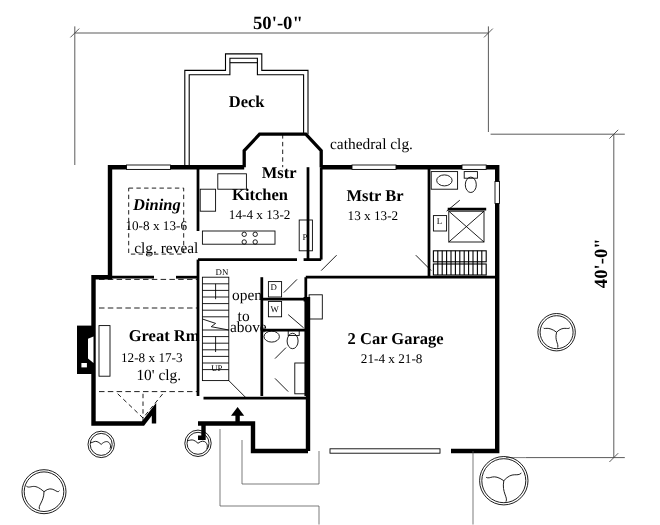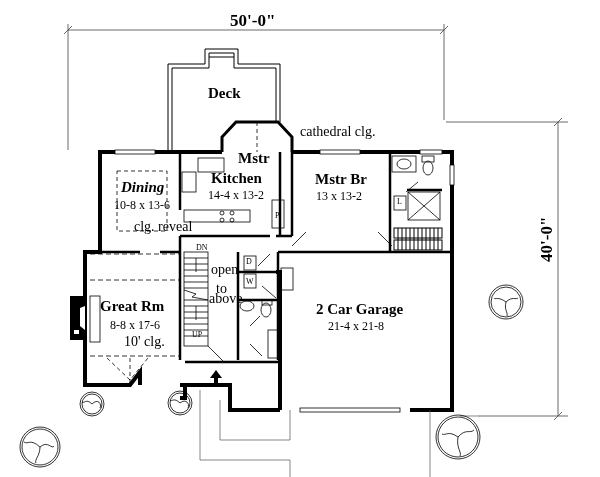--- a/index.html
+++ b/index.html
@@ -210,27 +210,27 @@
 <div class="lbl ovl" style="left:538px;top:262px;transform:rotate(-90deg);transform-origin:left top;">40'-0"</div>
 
 <div class="lbl room" style="left:208px;top:86px;">Deck</div>
 <div class="lbl room" style="left:238px;top:151px;">Mstr</div>
 
 <div class="lbl room" style="left:211px;top:171px;">Kitchen</div>
 <div class="lbl dim" style="left:208px;top:189px;">14-4 x 13-2</div>
 
 <div class="lbl room" style="left:121px;top:180px;font-style:italic;">Dining</div>
 <div class="lbl dim" style="left:114px;top:199px;">10-8 x 13-6</div>
-<div class="lbl note" style="left:122px;top:220px;margin-left:12px;">clg. reveal</div>
+<div class="lbl note" style="left:122px;top:220px;">clg. reveal</div>
 
 <div class="lbl room" style="left:315px;top:172px;">Mstr Br</div>
 <div class="lbl dim" style="left:316px;top:190px;">13 x 13-2</div>
 
-<div class="lbl room" style="left:100px;top:299px;">Great Rm</div>
-<div class="lbl dim" style="left:110px;top:319px;">8-8 x 17-6</div>
+<div class="lbl room" style="left:117px;top:299px;">Great Rm</div>
+<div class="lbl dim" style="left:110px;top:319px;">12-8 x 17-3</div>
 <div class="lbl note" style="left:124px;top:335px;">10' clg.</div>
 
 <div class="lbl room" style="left:316px;top:302px;">2 Car Garage</div>
 <div class="lbl dim" style="left:328px;top:320px;">21-4 x 21-8</div>
 
 <div class="lbl note" style="left:300px;top:125px;">cathedral clg.</div>
 <div class="lbl note" style="left:211px;top:263px;">open</div>
 <div class="lbl note" style="left:216px;top:282px;">to</div>
 <div class="lbl note" style="left:209px;top:292px;">above</div>
 <div class="lbl" style="left:196px;top:244px;font-size:8px;">DN</div>

